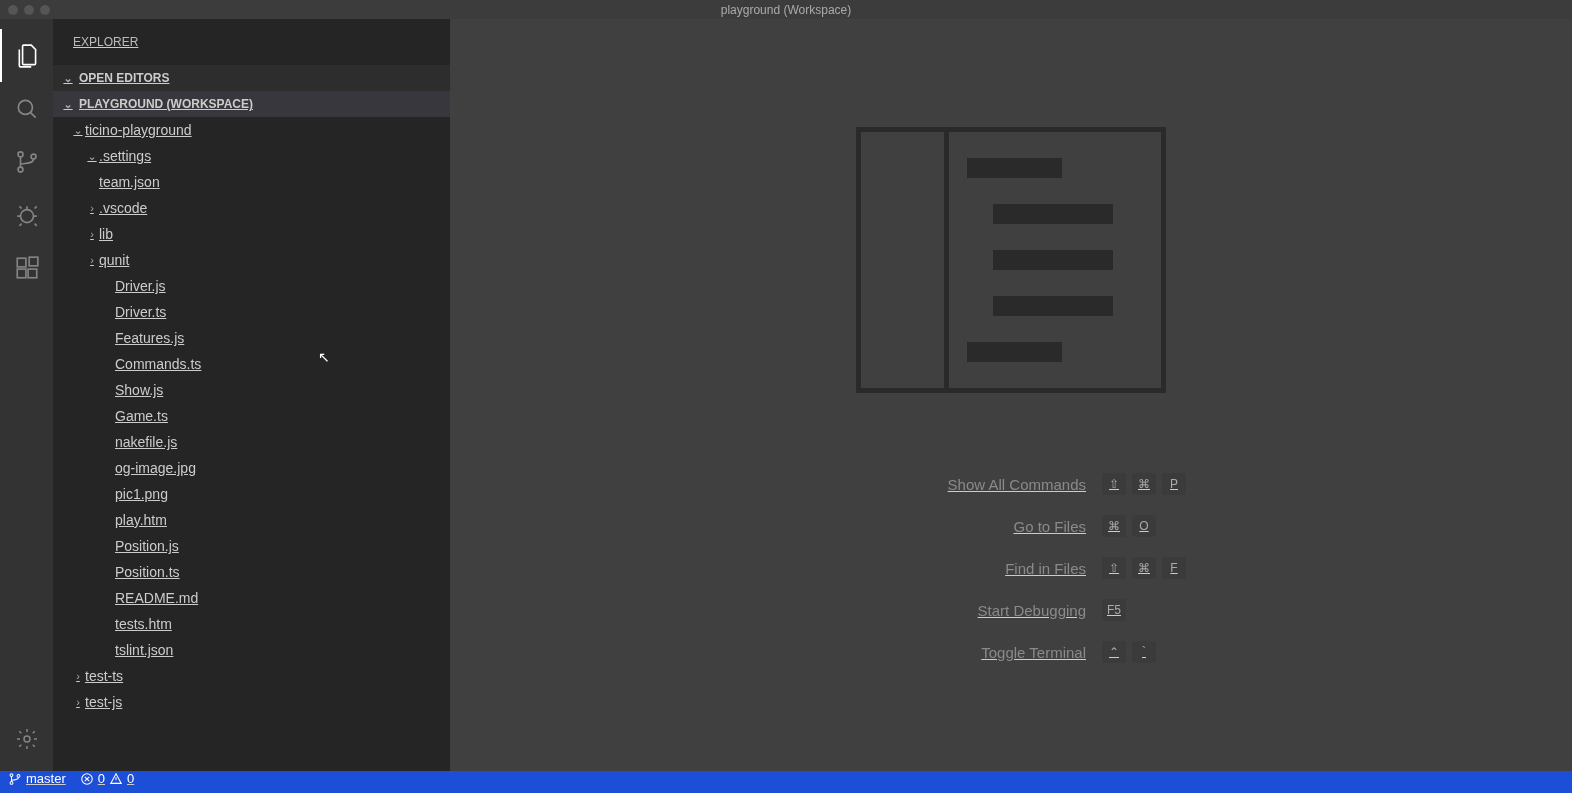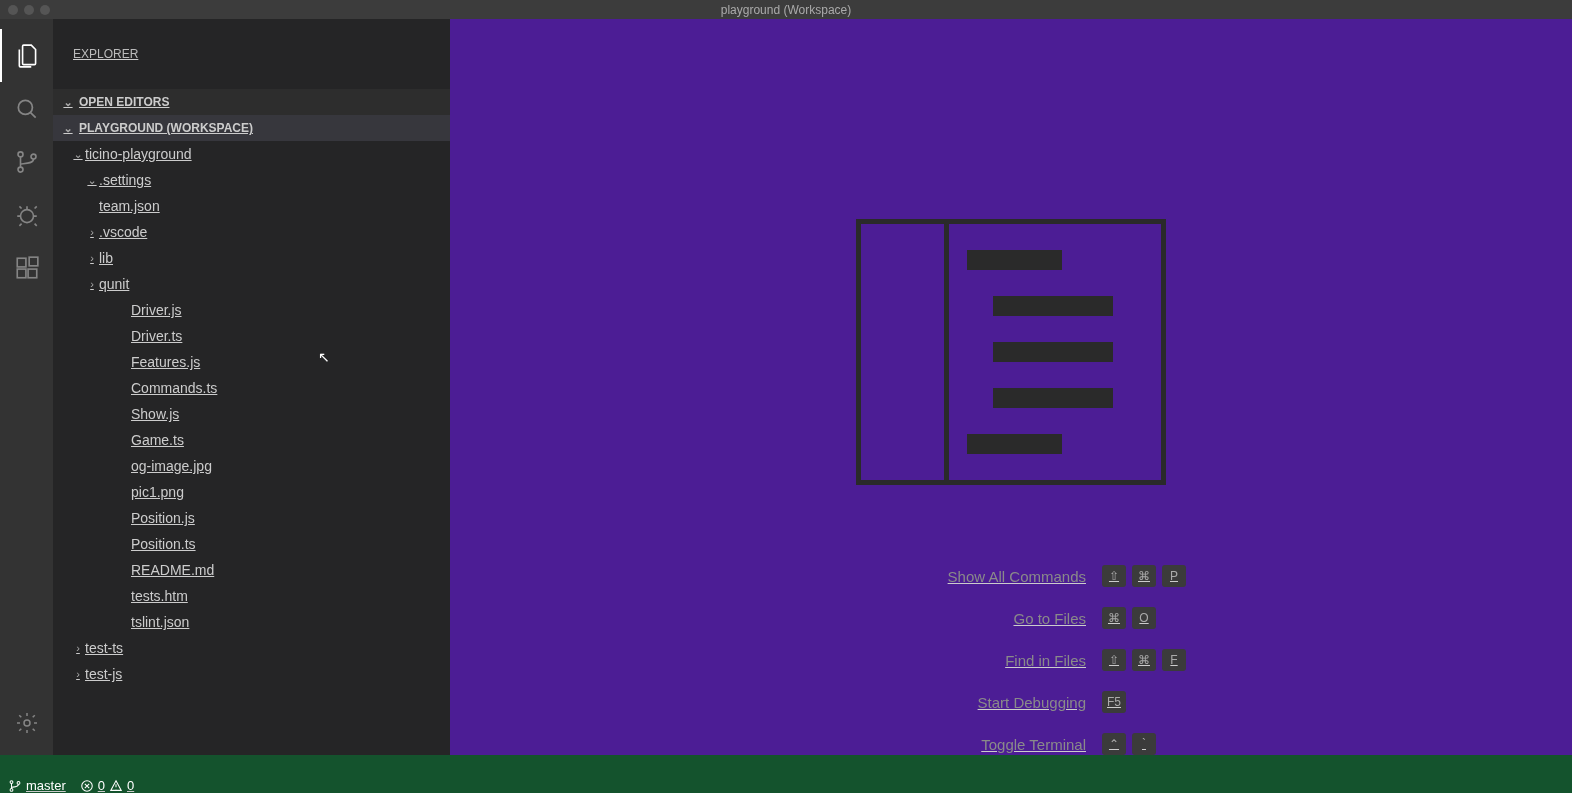--- a/index.html
+++ b/index.html
@@ -20,50 +20,50 @@
 .activitybar { width: 53px; background: #333333; display: flex; flex-direction: column; align-items: center; padding-top: 10px; }
 .activity-item { width: 53px; height: 53px; display: flex; align-items: center; justify-content: center; cursor: pointer; color: #858585; }
 .activity-item.active { color: #ffffff; border-left: 2px solid #fff; }
 .activity-item svg { width: 26px; height: 26px; }
 .activitybar-spacer { flex: 1; }
 .activity-gear { width: 53px; height: 53px; display: flex; align-items: center; justify-content: center; cursor: pointer; color: #858585; margin-bottom: 6px; }
 .activity-gear svg { width: 24px; height: 24px; }
 
 
 .sidebar { width: 397px; background: #252526; display: flex; flex-direction: column; }
-.sidebar-title { padding: 28px 20px; font-size: 12px; color: #bbbbbb; text-transform: uppercase; }
+.sidebar-title { padding: 16px 20px; font-size: 12px; color: #bbbbbb; text-transform: uppercase; }
 .section-header { height: 26px; display: flex; align-items: center; padding-left: 8px; font-size: 12px; font-weight: bold; color: #cccccc; cursor: pointer; background: #2d2d2d; text-transform: uppercase; }
 .section-header.highlight { background: #37373d; }
 .section-header .chev { margin-right: 4px; }
 .tree { flex: 1; overflow: auto; font-size: 14px; color: #cccccc; }
 .tree-row { height: 26px; display: flex; align-items: center; cursor: pointer; white-space: nowrap; }
 .indent-0 { padding-left: 18px; }
 .indent-1 { padding-left: 32px; }
-.indent-2 { padding-left: 64px; }
+.indent-2 { padding-left: 48px; }
 .indent-3 { padding-left: 32px; }
 .chev { width: 14px; display: inline-block; text-align: center; font-size: 11px; color: #aaa; }
 .chev.none { visibility: hidden; }
 
 
-.editor { flex: 1; background: #4c1d95; display: flex; flex-direction: column; align-items: center; justify-content: flex-end; }
+.editor { flex: 1; background: #404040; display: flex; flex-direction: column; align-items: center; justify-content: center; }
 .welcome-art { width: 310px; height: 266px; border: 5px solid #2a2a2a; display: flex; padding: 0; margin-bottom: 80px; }
 .welcome-art-left { width: 88px; border-right: 5px solid #2a2a2a; }
 .welcome-art-right { flex: 1; display: flex; flex-direction: column; justify-content: center; gap: 26px; padding: 22px 22px 22px 18px; }
 .art-bar { height: 20px; background: #2a2a2a; }
 .art-bar.short { width: 55%; }
 .art-bar.med { width: 70%; margin-left: 15%; }
 
 .hints { display: flex; flex-direction: column; gap: 20px; }
 .hint-row { display: flex; align-items: center; gap: 16px; }
 .hint-label { width: 250px; text-align: right; font-size: 15px; color: #8a8a8a; }
 .keys { display: flex; gap: 6px; }
 .key { min-width: 24px; height: 22px; padding: 0 5px; display: flex; align-items: center; justify-content: center; background: #3b3b3b; color: #aaa; font-size: 12px; border-radius: 3px; font-family: sans-serif; }
 
 
-.statusbar { height: 38px; background: #14532d; display: flex; align-items: flex-end; font-size: 13px; color: #ffffff; padding: 0 8px; gap: 14px; }
+.statusbar { height: 22px; background: #1d4ed8; display: flex; align-items: flex-start; font-size: 13px; color: #ffffff; padding: 0 8px; gap: 14px; }
 .status-item { display: flex; align-items: center; gap: 4px; cursor: pointer; }
 .status-item svg { width: 14px; height: 14px; }
 
 
 .fake-cursor { position: absolute; left: 318px; top: 349px; font-size: 14px; color: #fff; pointer-events: none; }
 </style>
 </head>
 <body>
 
 <div class="window">
@@ -181,25 +181,33 @@
         <div class="tree-row indent-2">
             <span class="chev none">›</span>
             <span>Show.js</span>
           </div>
         <div class="tree-row indent-2">
             <span class="chev none">›</span>
             <span>Game.ts</span>
           </div>
         <div class="tree-row indent-2">
             <span class="chev none">›</span>
+            <span>nakefile.js</span>
+          </div>
+        <div class="tree-row indent-2">
+            <span class="chev none">›</span>
             <span>og-image.jpg</span>
           </div>
         <div class="tree-row indent-2">
             <span class="chev none">›</span>
             <span>pic1.png</span>
+          </div>
+        <div class="tree-row indent-2">
+            <span class="chev none">›</span>
+            <span>play.htm</span>
           </div>
         <div class="tree-row indent-2">
             <span class="chev none">›</span>
             <span>Position.js</span>
           </div>
         <div class="tree-row indent-2">
             <span class="chev none">›</span>
             <span>Position.ts</span>
           </div>
         <div class="tree-row indent-2">

